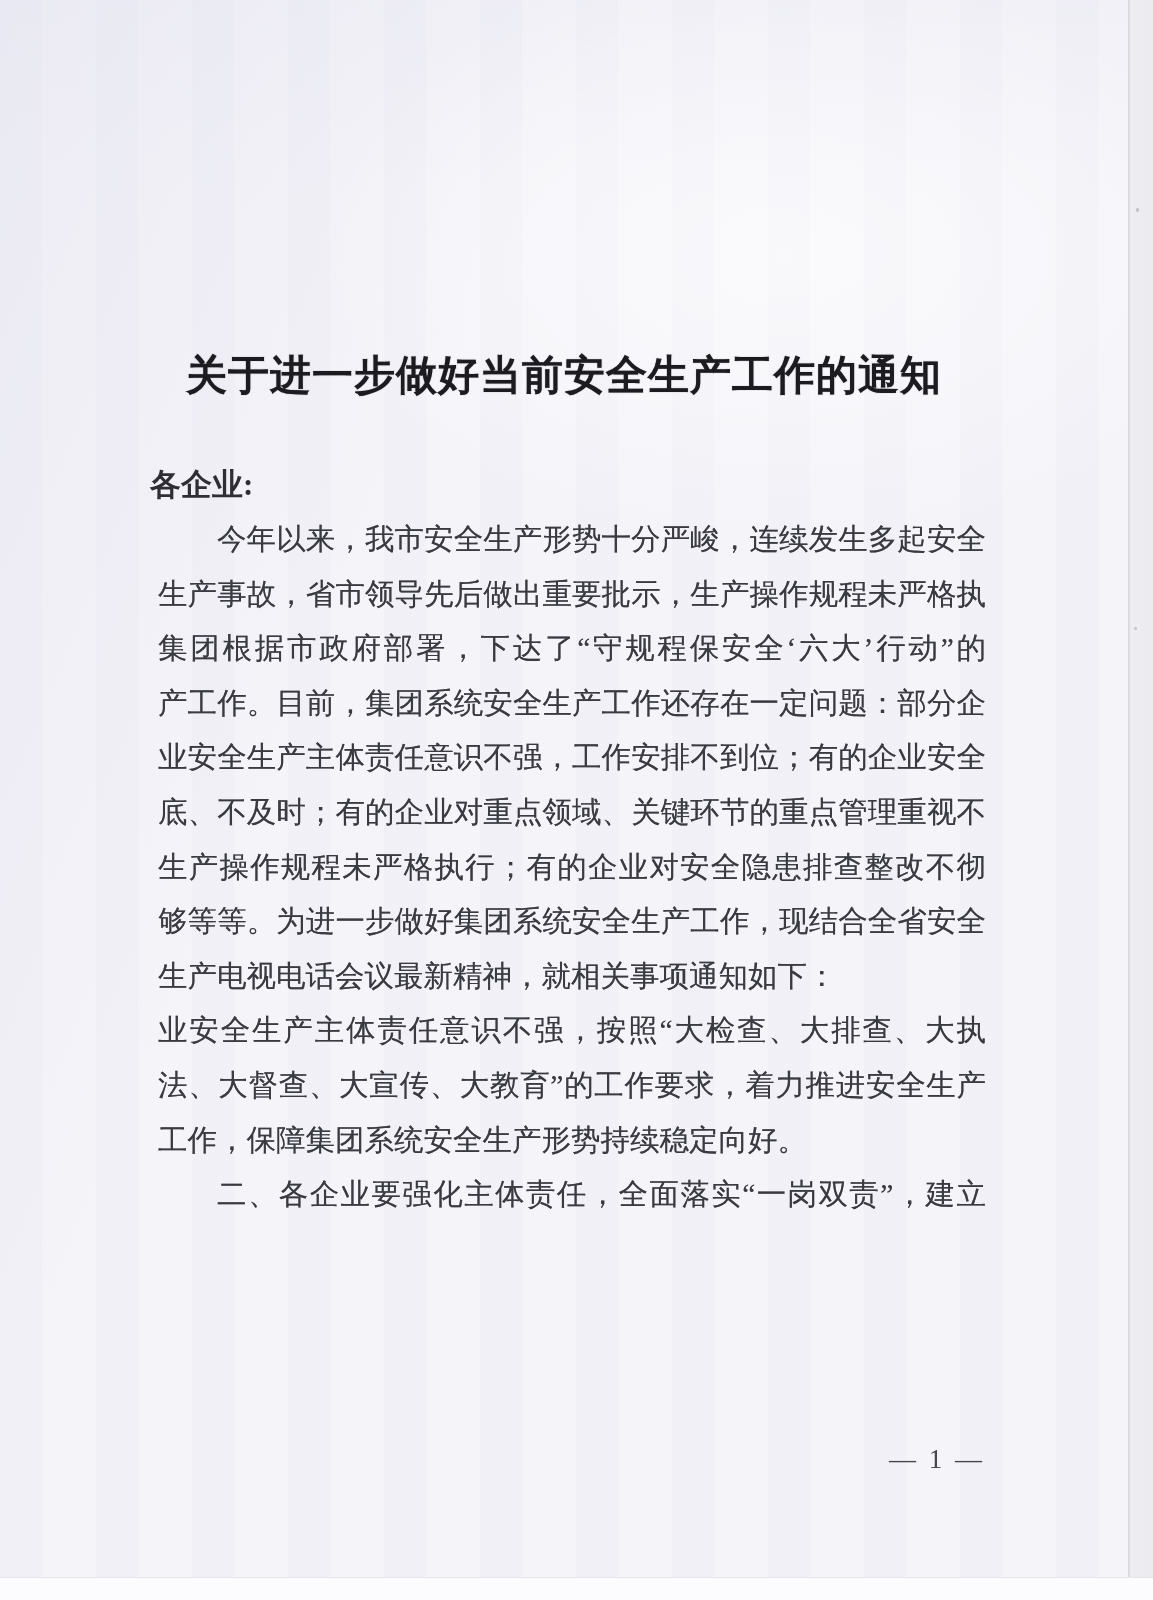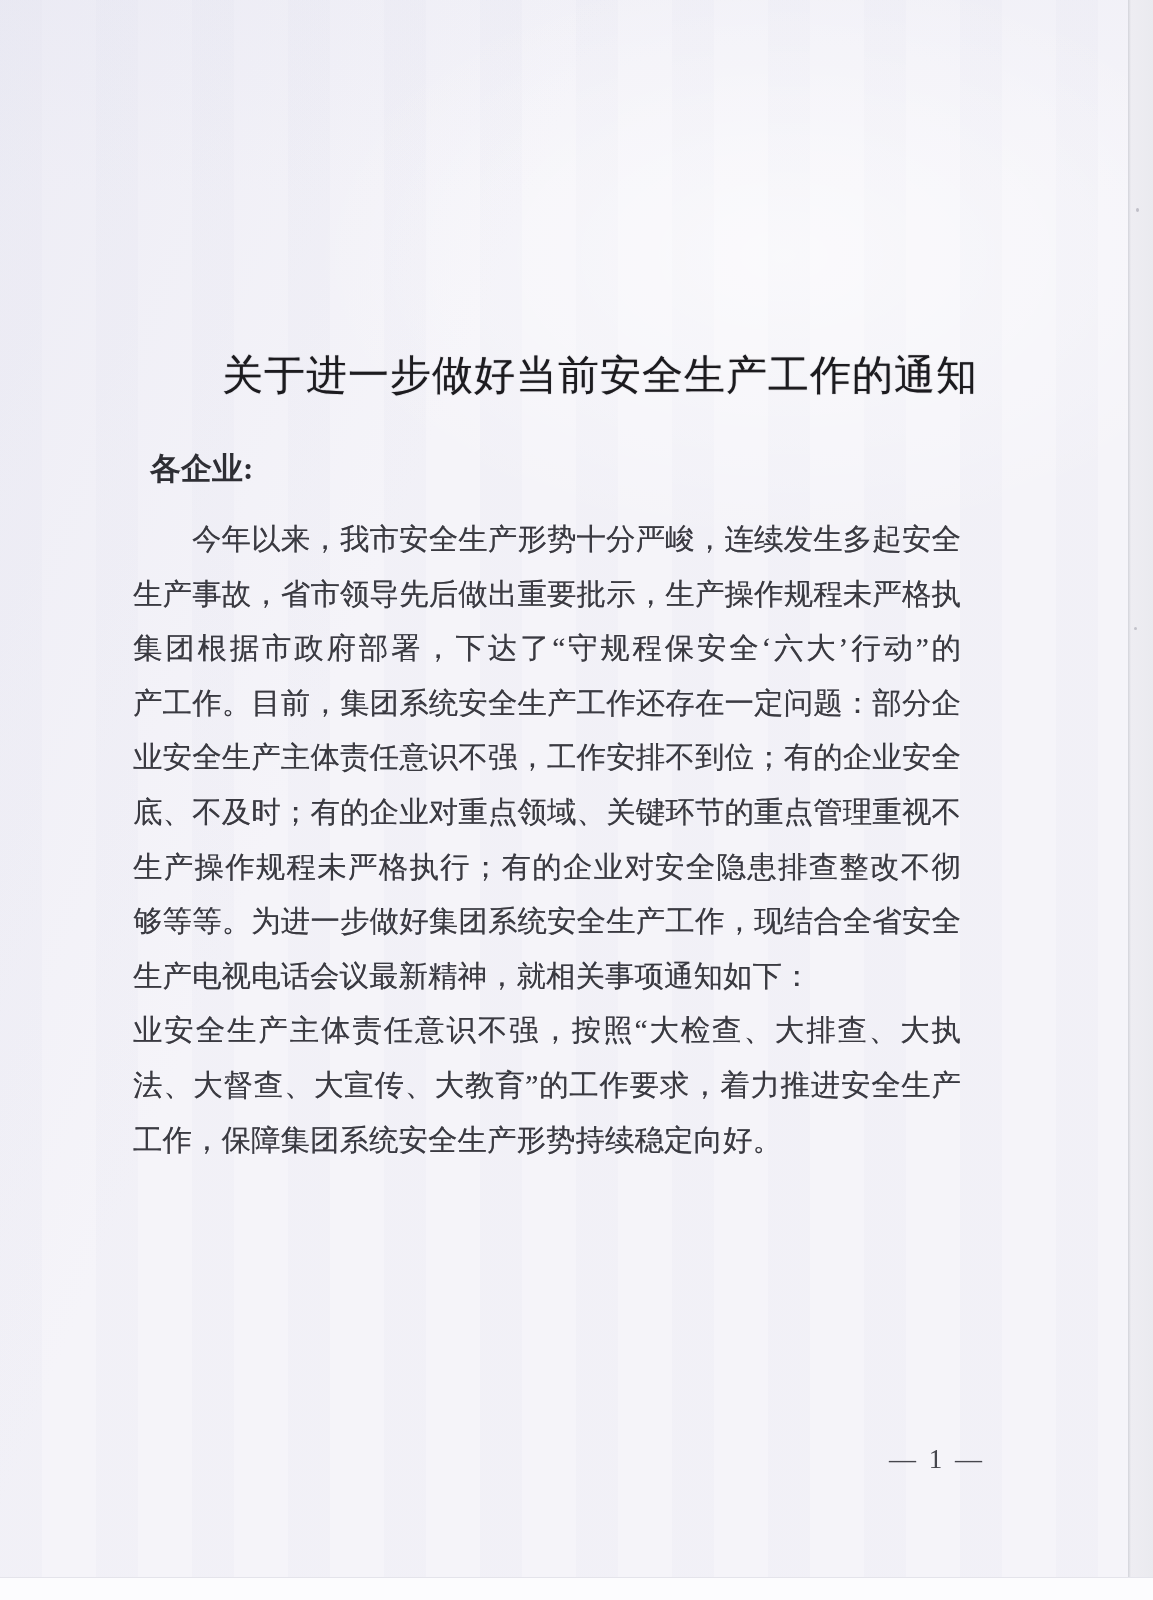--- a/index.html
+++ b/index.html
@@ -40,37 +40,37 @@
     border-top:1px solid #e4e4eb;
   }
   .speck{position:absolute;background:#9a9aa6;border-radius:50%;}
   .speck.s1{width:3px;height:4px;right:14px;top:208px;opacity:.55;}
   .speck.s2{width:3px;height:3px;right:16px;top:627px;opacity:.5;}
 
   .title{
     position:absolute;
     left:150px;top:344px;width:828px;
     font-size:41px;line-height:62px;
-    font-weight:400;
-    text-align:right;
+    font-weight:700;
+    text-align:center;
     letter-spacing:1px;
     color:var(--title);
     text-shadow:0 0 1px rgba(20,20,26,0.55);
     white-space:nowrap;
   }
   .salutation{
     position:absolute;
-    left:150px;top:448px;
+    left:150px;top:464px;
     font-size:31px;line-height:42px;
     color:#2e2e34;
     font-weight:600;
   }
   .body-text{
     position:absolute;
-    left:133px;top:512px;width:828px;
+    left:158px;top:512px;width:828px;
     font-size:29.5px;
     color:var(--text);
     text-shadow:0 0 0.6px rgba(58,58,66,0.6);
   }
   .bline{
     height:54.6px;line-height:54.6px;
     text-align:justify;
     overflow:hidden;
   }
   .bline.j{text-align-last:justify;}
@@ -104,17 +104,18 @@
     <div class="bline j">集团根据市政府部署，下达了“守规程保安全‘六大’行动”的</div>
     <div class="bline j">产工作。目前，集团系统安全生产工作还存在一定问题：部分企</div>
     <div class="bline j">业安全生产主体责任意识不强，工作安排不到位；有的企业安全</div>
     <div class="bline j">底、不及时；有的企业对重点领域、关键环节的重点管理重视不</div>
     <div class="bline j">生产操作规程未严格执行；有的企业对安全隐患排查整改不彻</div>
     <div class="bline j">够等等。为进一步做好集团系统安全生产工作，现结合全省安全</div>
     <div class="bline plain">生产电视电话会议最新精神，就相关事项通知如下：</div>
     <div class="bline j">业安全生产主体责任意识不强，按照“大检查、大排查、大执</div>
     <div class="bline j">法、大督查、大宣传、大教育”的工作要求，着力推进安全生产</div>
     <div class="bline plain">工作，保障集团系统安全生产形势持续稳定向好。</div>
+    <div class="bline ind j">二、各企业要强化主体责任，全面落实“一岗双责”，建立</div>
   </div>
 
   <div class="pageno">— 1 —</div>
 
 </div>
 
 </body></html>

